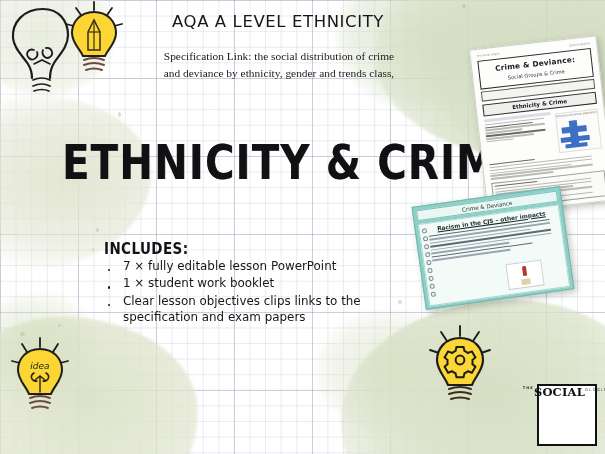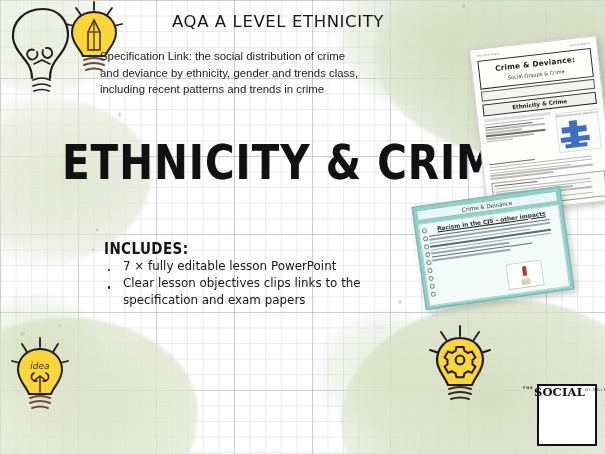--- a/index.html
+++ b/index.html
@@ -106,22 +106,22 @@
     font-size: 16.5px;
     letter-spacing: 0.6px;
     color: #17171a;
     white-space: nowrap;
   }
   .speclink {
     position: absolute;
     top: 48px;
     left: 100px;
     width: 358px;
-    text-align: left;
-    font-family: Liberation Sans, sans-serif;
+    text-align: center;
+    font-family: Liberation Serif, serif;
     font-size: 11.4px;
     line-height: 16.5px;
     color: #1b1b1e;
   }
   .speclink span { display: block; }
 
   .bigtitle {
     position: absolute;
     top: 138px;
     left: 62px;
@@ -504,29 +504,29 @@
       <path d="M23 70 q11 -4 22 0"></path>
       <path d="M25 75 q9 -3 18 0"></path>
     </g>
   </svg>
 
   <div class="kicker">AQA A LEVEL ETHNICITY</div>
 
   <div class="speclink">
     <span>Specification Link: the social distribution of crime</span>
     <span>and deviance by ethnicity, gender and trends class,</span>
-    <span>including recent patterns and trends in crime</span>
   </div>
 
   <div class="bigtitle">ETHNICITY &amp; CRIME</div>
 
   <div class="includes-head">INCLUDES:</div>
 
   <ul class="includes-list">
     <li>7 × fully editable lesson PowerPoint</li>
+    <li>1 × student work booklet</li>
     <li>Clear lesson objectives clips links to the specification and exam papers</li>
   </ul>
 
   <div class="doc-worksheet">
     <div class="doc-hdr-row">
       <span>The Social ologist</span>
       <span>Student Booklet</span>
     </div>
     <div class="doc-titlebox">
       <div class="doc-title">Crime &amp; Deviance:</div>

